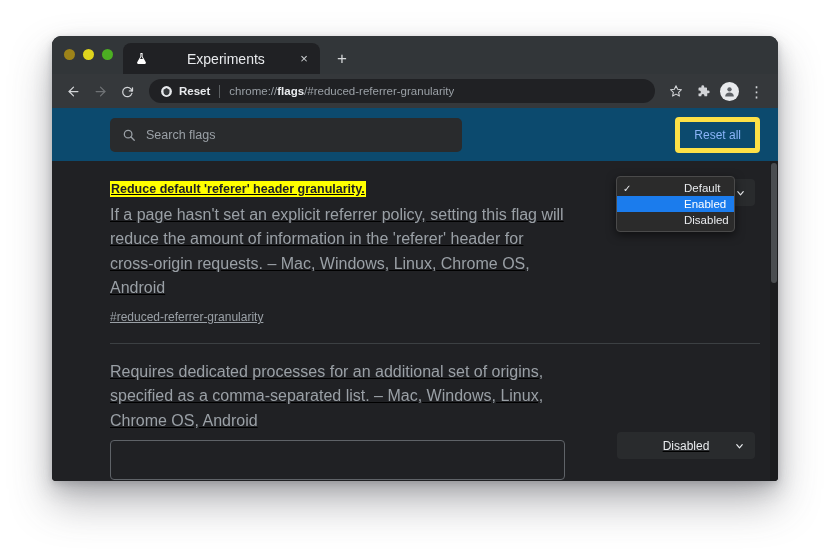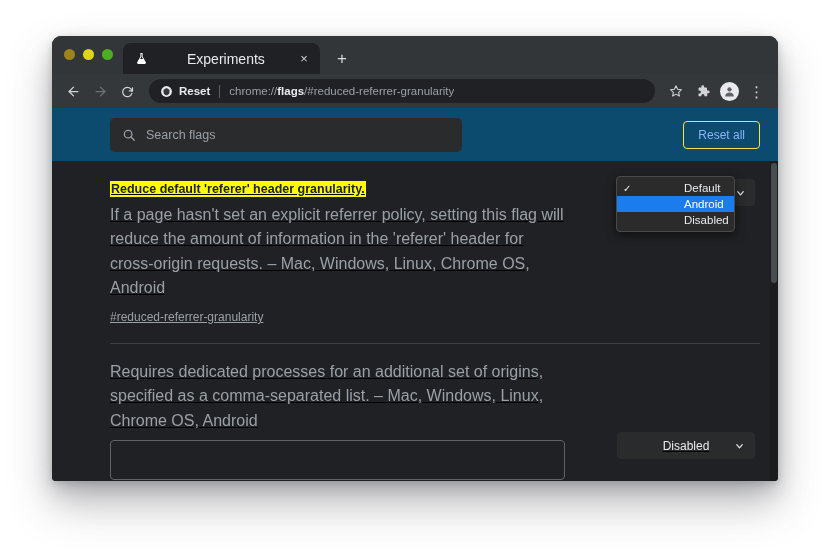--- a/index.html
+++ b/index.html
@@ -192,21 +192,21 @@
     gap: 10px;
     flex: 0 0 auto;
   }
   .search-placeholder {
     font-size: 12.5px;
     color: #9aa0a6;
   }
   .reset-all {
     margin-left: auto;
     padding: 6px 14px;
-    border: 1px solid #fde047;
+    border: 5px solid #fde047;
     border-radius: 4px;
     font-size: 12px;
     color: #8ab4f8;
     background: transparent;
     white-space: nowrap;
   }
 
   
   .flags-content {
     position: relative;
@@ -489,21 +489,21 @@
                 </svg>
               </span>
             </div>
             <div class="dropdown-popup">
               <div class="dd-item">
                 <span class="dd-check">✓</span>
                 <span class="dd-label">Default</span>
               </div>
               <div class="dd-item selected">
                 <span class="dd-check"></span>
-                <span class="dd-label">Android</span>
+                <span class="dd-label">Enabled</span>
               </div>
               <div class="dd-item">
                 <span class="dd-check"></span>
                 <span class="dd-label">Disabled</span>
               </div>
             </div>
           </div>
         </div>
       </div>
 

